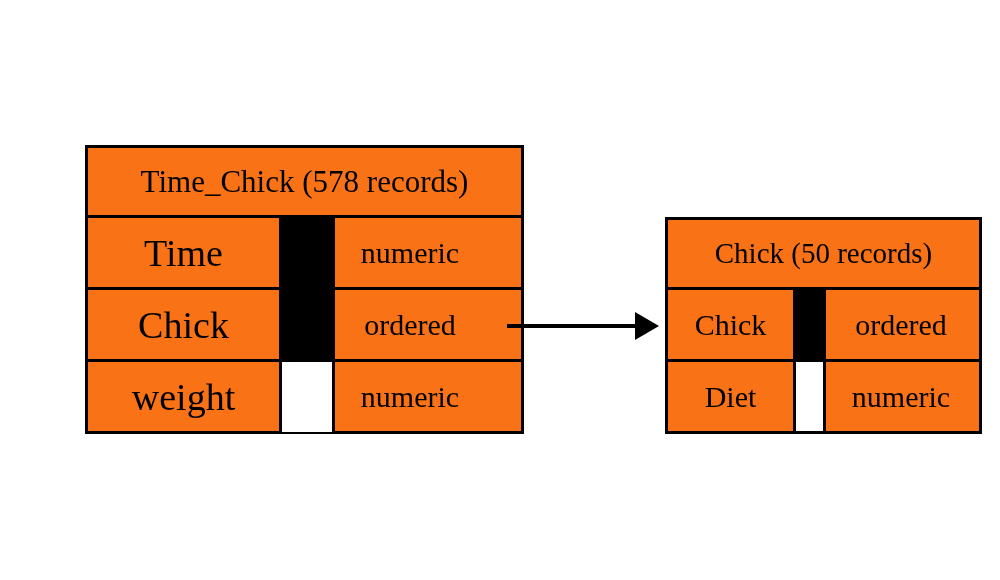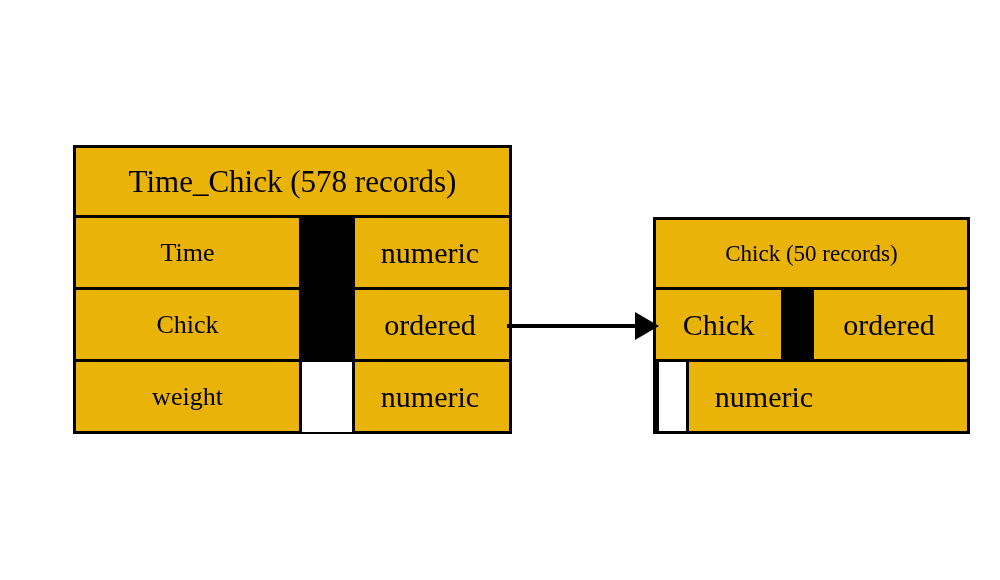--- a/index.html
+++ b/index.html
@@ -20,21 +20,22 @@
   #diagram-canvas {
     position: absolute;
     inset: 0;
   }
 
   
   .entity-table {
     position: absolute;
     box-sizing: border-box;
     border: 3px solid #000000;
-    background: #eab308;
+    background: #f97316;
+    margin-left: 12px;
   }
 
   .entity-header {
     box-sizing: border-box;
     width: 100%;
     display: flex;
     align-items: center;
     justify-content: center;
     border-bottom: 3px solid #000000;
     white-space: nowrap;
@@ -87,22 +88,22 @@
     height: 70px;
     font-size: 31px;
   }
   #table-time-chick .field-row {
     height: 72px;
   }
   #table-time-chick .field-row:last-child {
     height: 70px;
   }
   #table-time-chick .field-name {
-    width: 223px;
-    font-size: 26px;
+    width: 191px;
+    font-size: 38px;
   }
   #table-time-chick .field-key {
     width: 56px;
   }
   #table-time-chick .field-type {
     width: 150px;
     font-size: 30px;
   }
   
   #table-time-chick .field-row.key-top .field-key {
@@ -114,21 +115,21 @@
 
   
   #table-chick {
     left: 653px;
     top: 217px;
     width: 317px;
     height: 217px;
   }
   #table-chick .entity-header {
     height: 70px;
-    font-size: 23px;
+    font-size: 29px;
   }
   #table-chick .field-row {
     height: 72px;
   }
   #table-chick .field-row:last-child {
     height: 69px;
   }
   #table-chick .field-name {
     width: 125px;
     font-size: 30px;
@@ -183,20 +184,21 @@
 
     <div class="entity-header">Chick (50 records)</div>
 
     <div class="field-row">
       <div class="field-name">Chick</div>
       <div class="field-key is-key"></div>
       <div class="field-type">ordered</div>
     </div>
 
     <div class="field-row">
+      <div class="field-name">Diet</div>
       <div class="field-key not-key"></div>
       <div class="field-type">numeric</div>
     </div>
   </div>
 
   <svg id="relationship-arrow" viewBox="0 0 160 42">
     <line x1="2" y1="20" x2="134" y2="20" stroke="#000000" stroke-width="4"></line>
     <polygon points="130,6 154,20 130,34" fill="#000000"></polygon>
   </svg>
 

